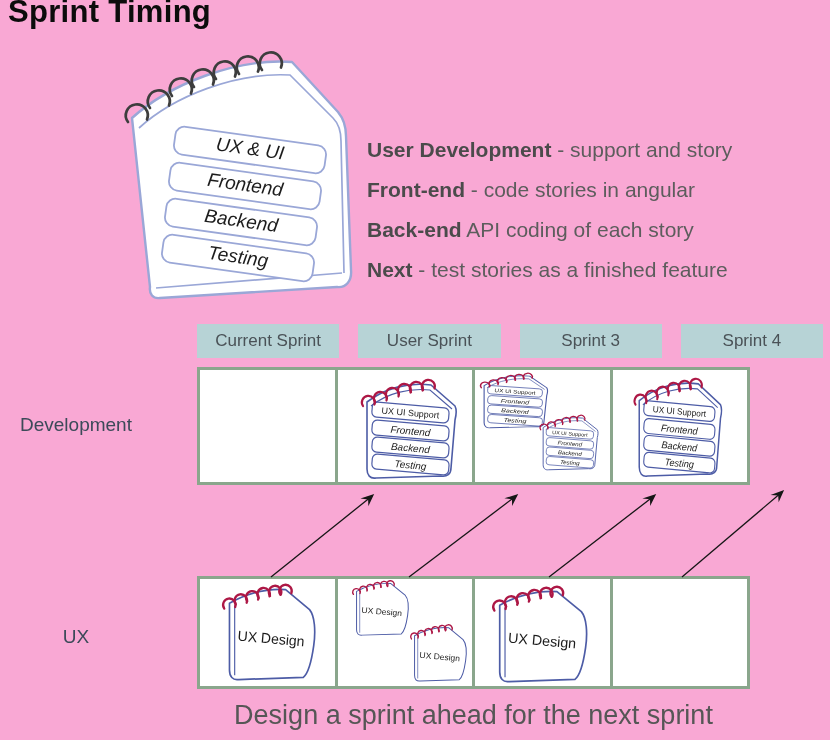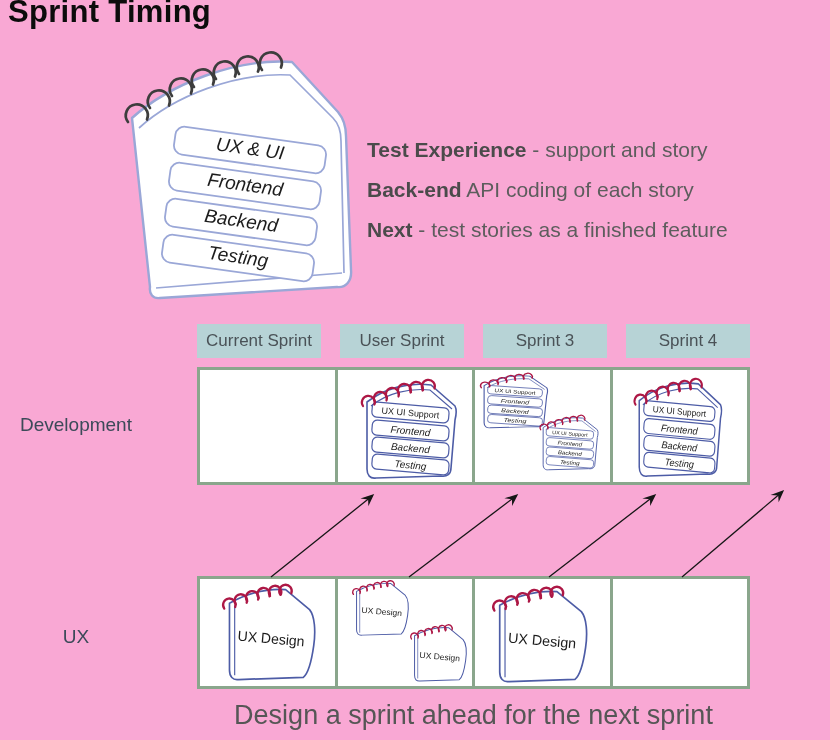--- a/index.html
+++ b/index.html
@@ -9,21 +9,21 @@
   .title{position:absolute;left:8px;top:-6px;margin:0;font-size:31px;font-weight:bold;
          letter-spacing:.3px;color:var(--title-text);}
 
   .hero{position:absolute;left:112px;top:48px;width:245px;height:258px;}
   .hero svg,.pad svg{display:block;width:100%;height:100%;}
 
   .legend{position:absolute;left:367px;top:138px;}
   .legend-line{font-size:21px;line-height:23px;margin-bottom:17px;color:var(--body-text);white-space:nowrap;}
   .legend-line b{font-weight:bold;color:#4b4b4b;}
 
-  .thead{position:absolute;left:197px;top:324px;width:553px;height:34px;display:flex;gap:19px;}
+  .thead{position:absolute;left:197px;top:324px;width:626px;height:34px;display:flex;gap:19px;}
   .th{flex:1;background:var(--header-bg);color:var(--header-text);font-size:17px;
       display:flex;align-items:center;justify-content:center;}
 
   .grid-box{position:absolute;left:197px;width:553px;border:3px solid var(--table-border);
             box-sizing:border-box;display:flex;background:#fff;}
   .dev-box{top:367px;height:118px;}
   .ux-box{top:576px;height:113px;}
   .cell{flex:1;}
   .cell + .cell{border-left:3px solid var(--table-border);}
 
@@ -87,21 +87,22 @@
         <path class="coil-dark" d="M60,48 a11,11 0 1 1 19,-2.5"></path>
         <path class="coil-dark" d="M82,39 a11,11 0 1 1 19,-2.5"></path>
         <path class="coil-dark" d="M104,31 a11,11 0 1 1 19,-2.5"></path>
         <path class="coil-dark" d="M127,26 a11,11 0 1 1 19,-2.5"></path>
         <path class="coil-dark" d="M150,22 a11,11 0 1 1 19,-2.5"></path>
       </g>
     </svg>
   </div>
 
   <div class="legend">
-    <div class="legend-line"><b>Test Experience</b><span> - support and story</span></div>
+    <div class="legend-line"><b>User Development</b><span> - support and story</span></div>
+    <div class="legend-line"><b>Front-end</b><span> - code stories in angular</span></div>
     <div class="legend-line"><b>Back-end</b><span> API coding of each story</span></div>
     <div class="legend-line"><b>Next</b><span> - test stories as a finished feature</span></div>
   </div>
 
   <div class="thead">
     <div class="th">Current Sprint</div>
     <div class="th">User Sprint</div>
     <div class="th">Sprint 3</div>
     <div class="th">Sprint 4</div>
   </div>

